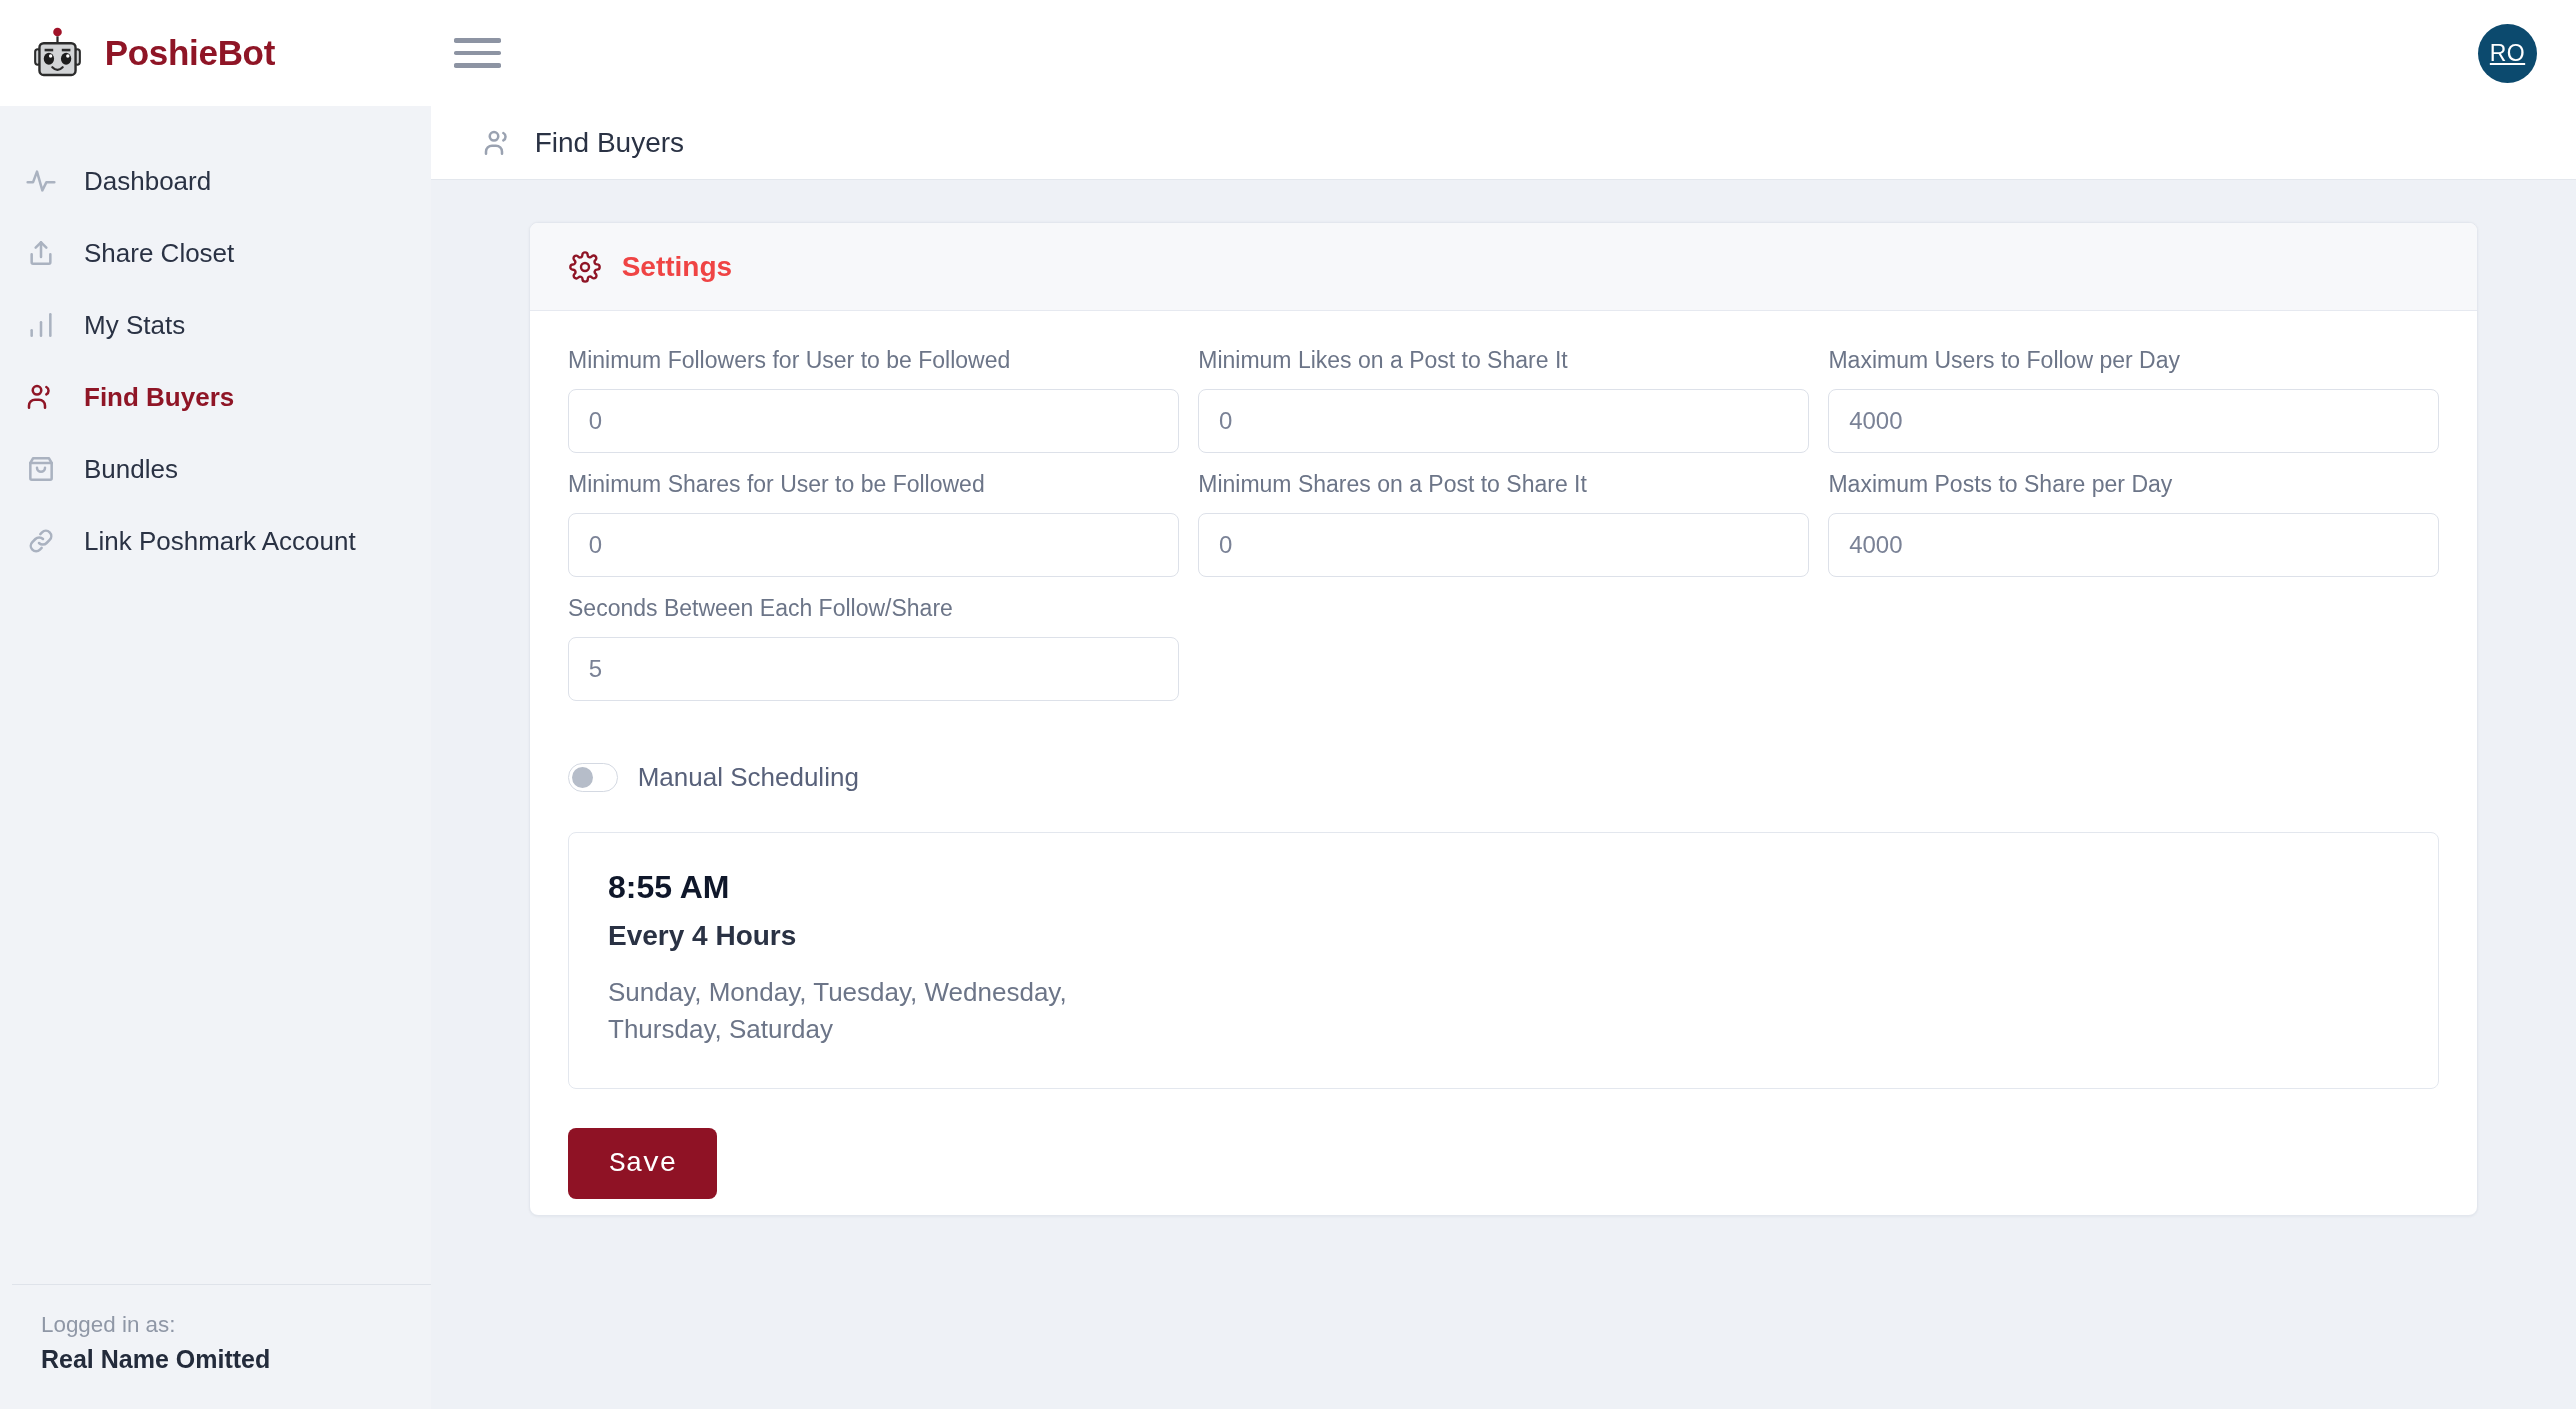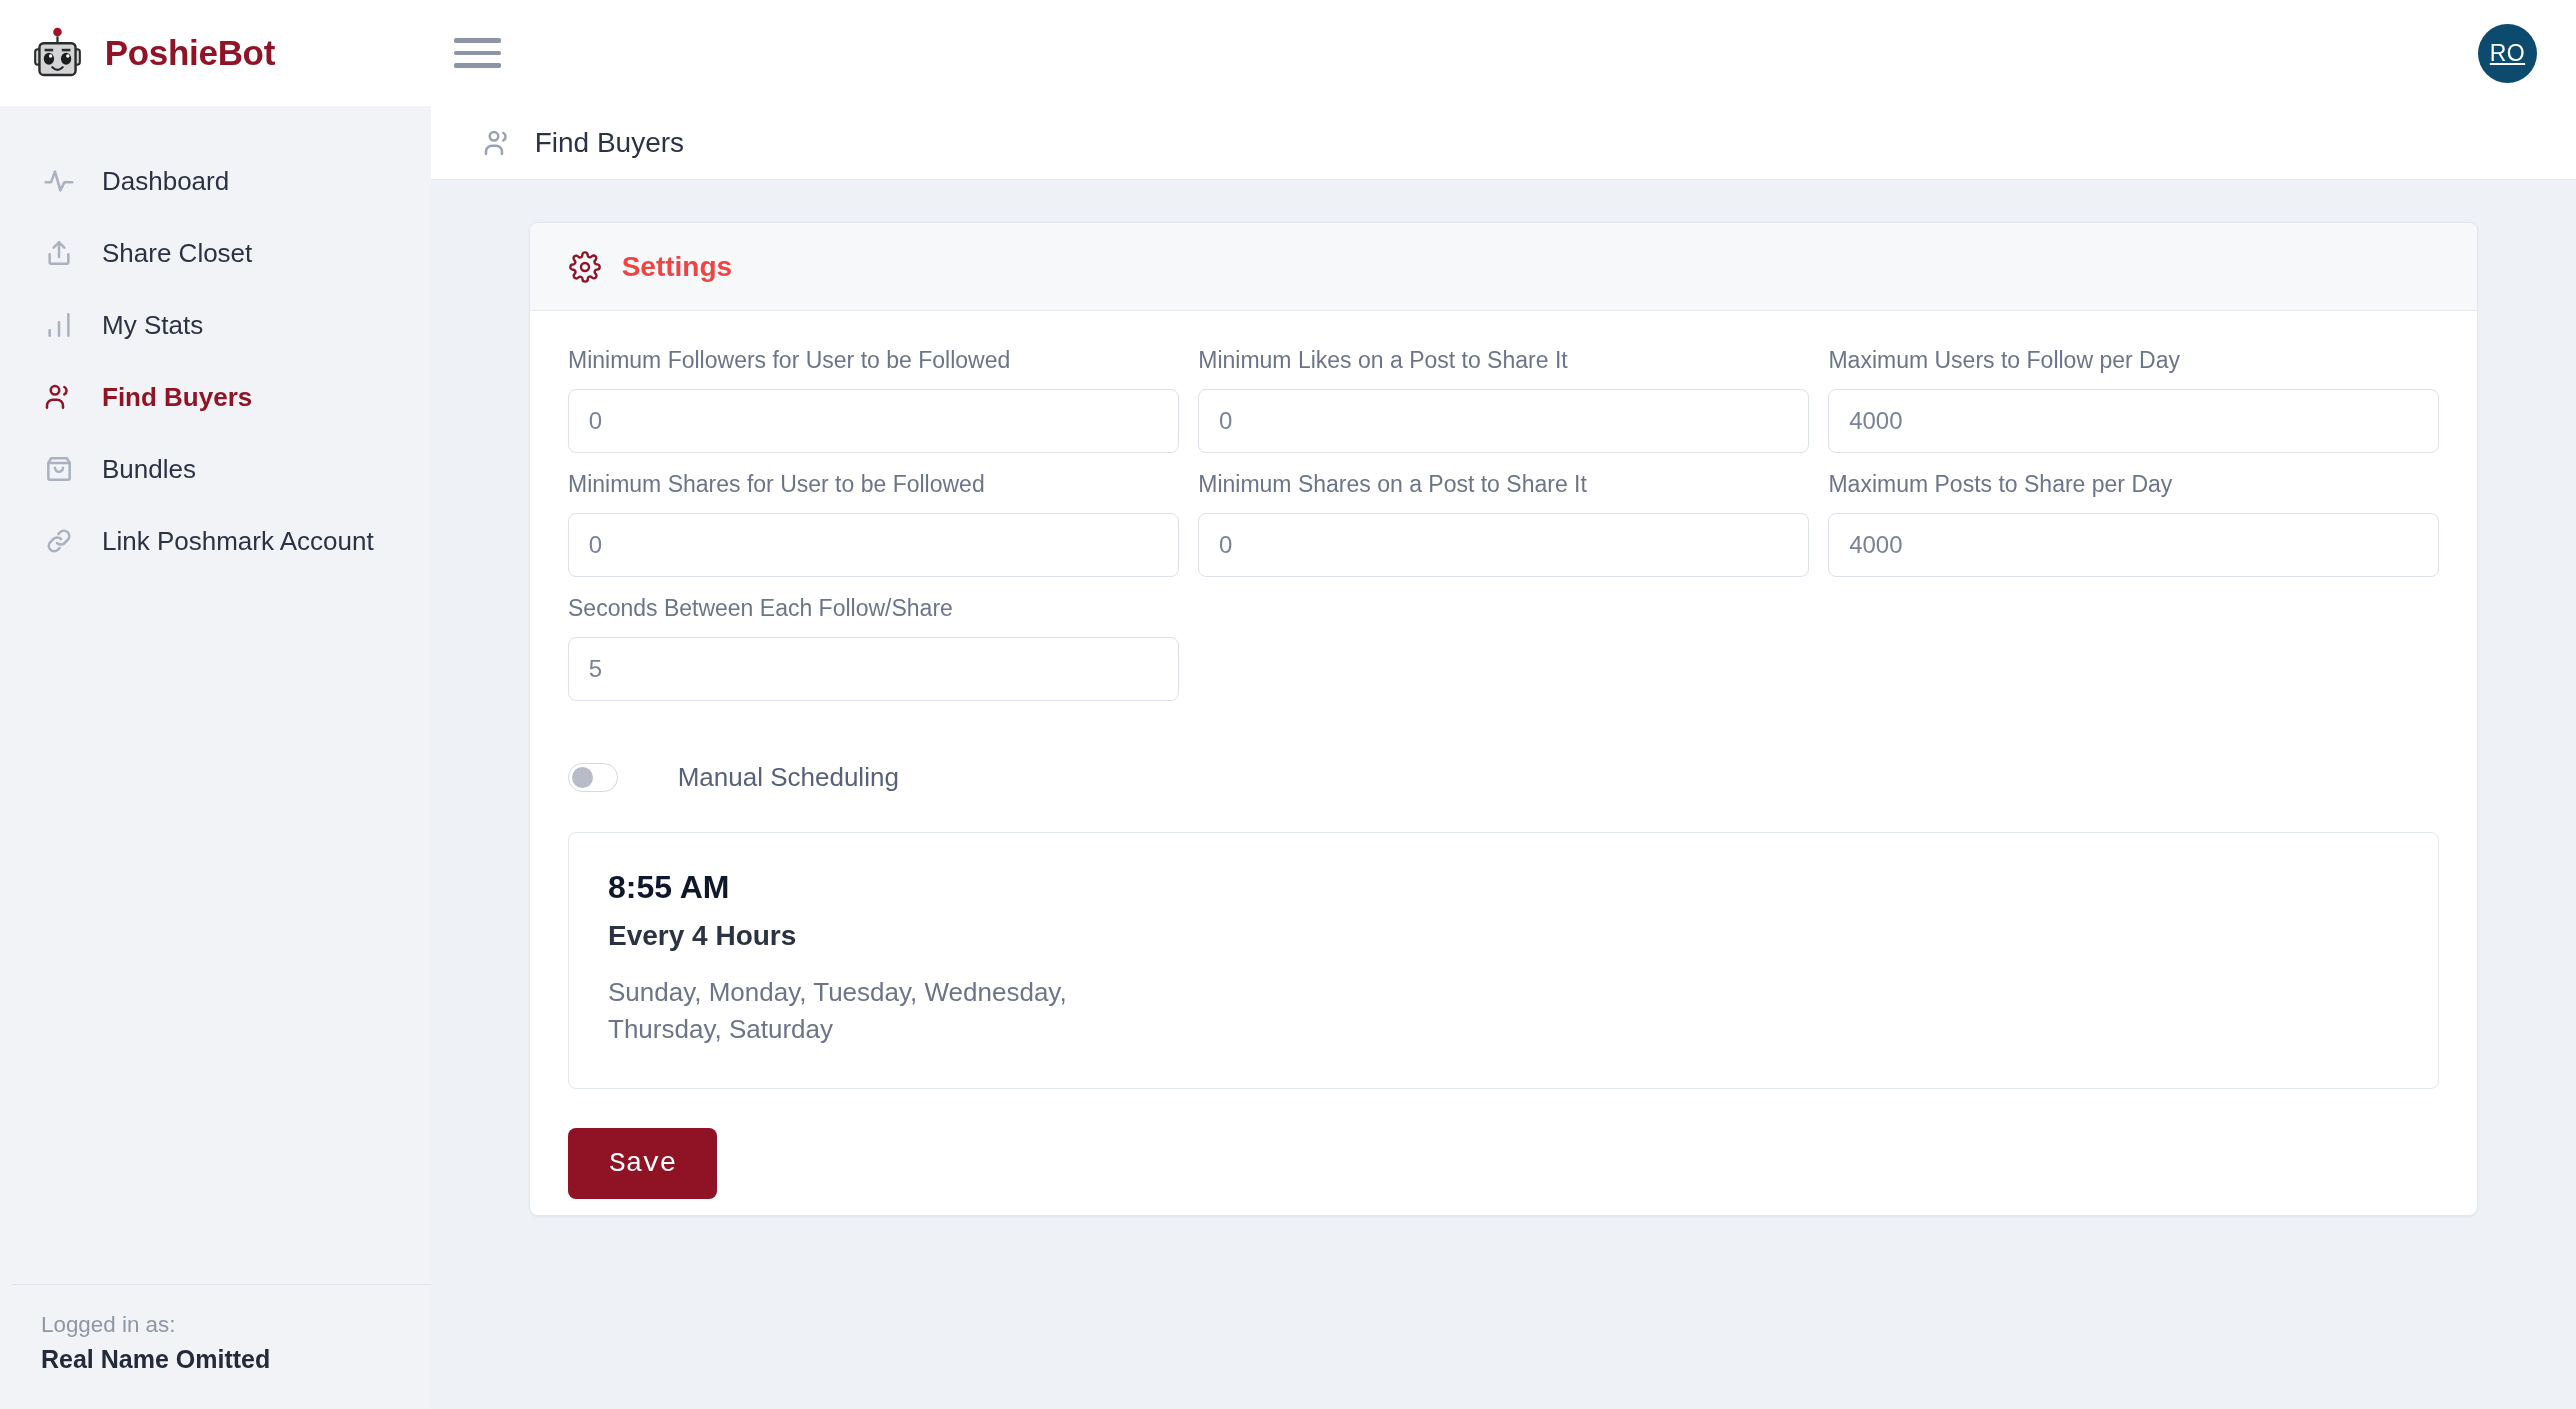--- a/index.html
+++ b/index.html
@@ -106,21 +106,21 @@
   .nav {
     padding-top: 39px;
     flex: 1;
   }
 
   .nav-item {
     display: flex;
     align-items: center;
     gap: 25px;
     height: 72px;
-    padding-left: 41px;
+    padding-left: 23px;
     cursor: pointer;
     color: #2a3244;
     font-size: 26px;
   }
 
   .nav-item .nav-ico {
     width: 36px;
     height: 36px;
     display: flex;
     align-items: center;
@@ -280,21 +280,20 @@
     top: 2.7px;
     left: 2.7px;
     width: 21.5px;
     height: 21.5px;
     border-radius: 50%;
     background: #b6bdc9;
   }
   .toggle-label {
     font-size: 26px;
     color: #58617a;
-    margin-left: 40px;
   }
 
   
   .schedule-card {
     margin-top: 39px;
     border: 0.9px solid #e3e7ee;
     border-radius: 8px;
     background: #ffffff;
     padding: 36px 39px 39px 39px;
   }

